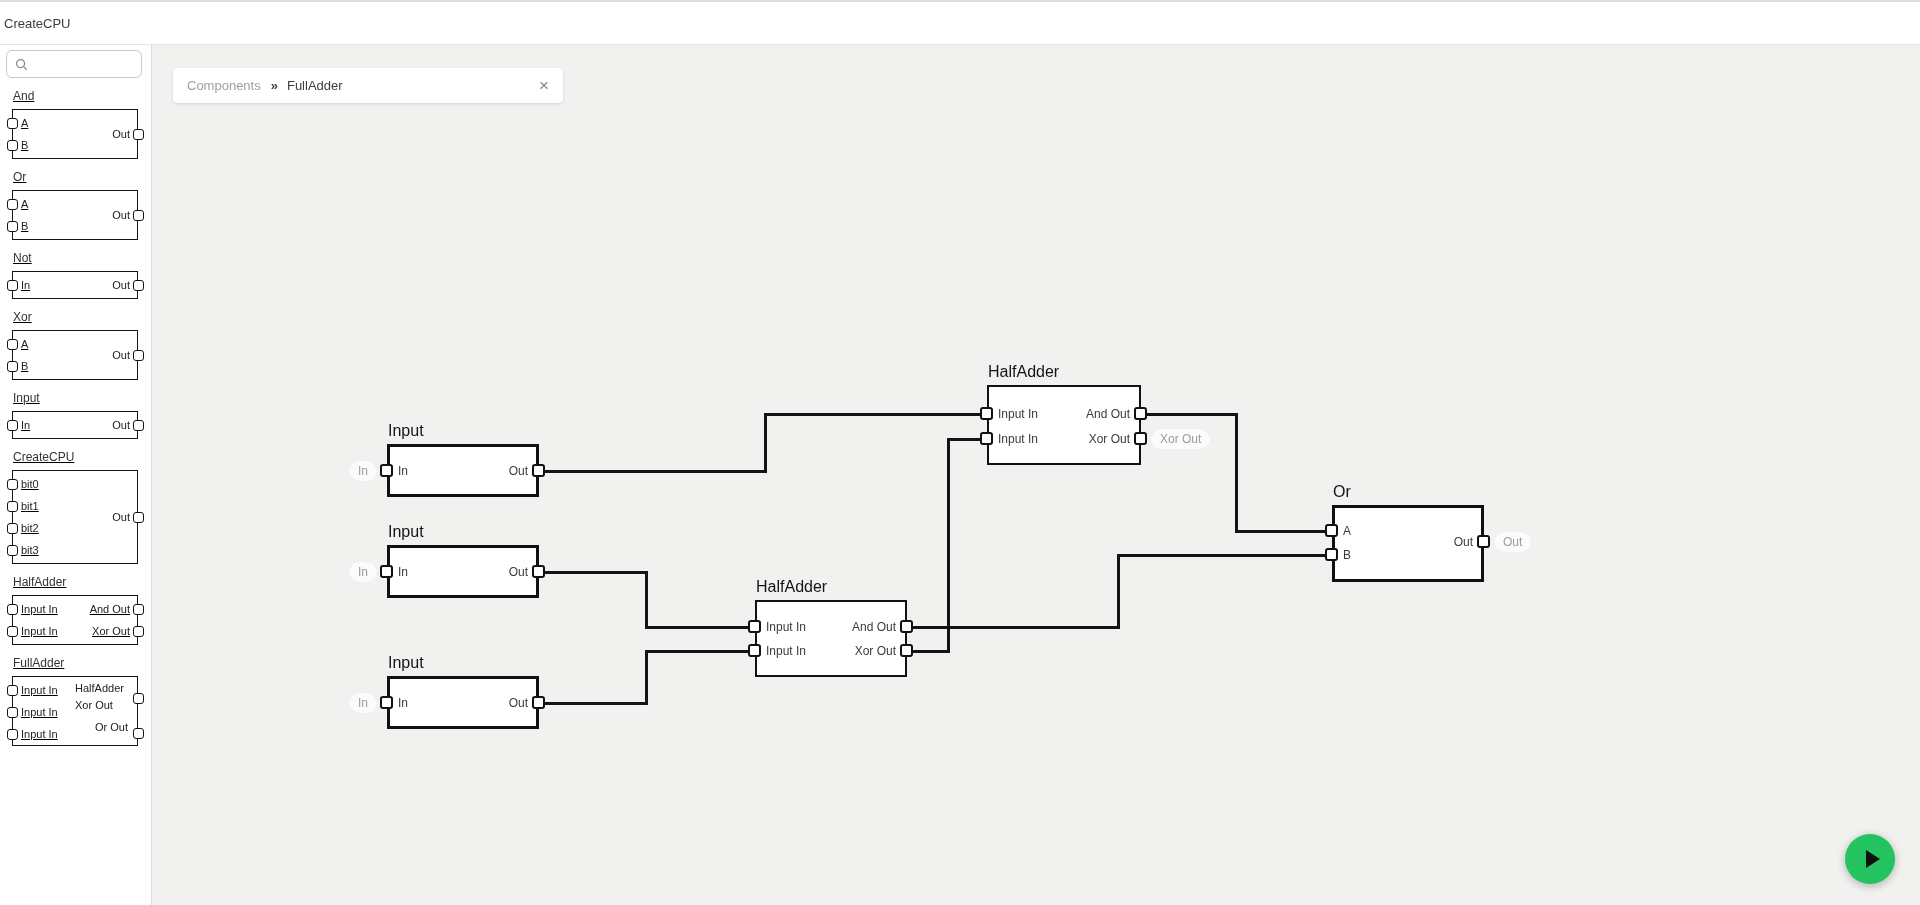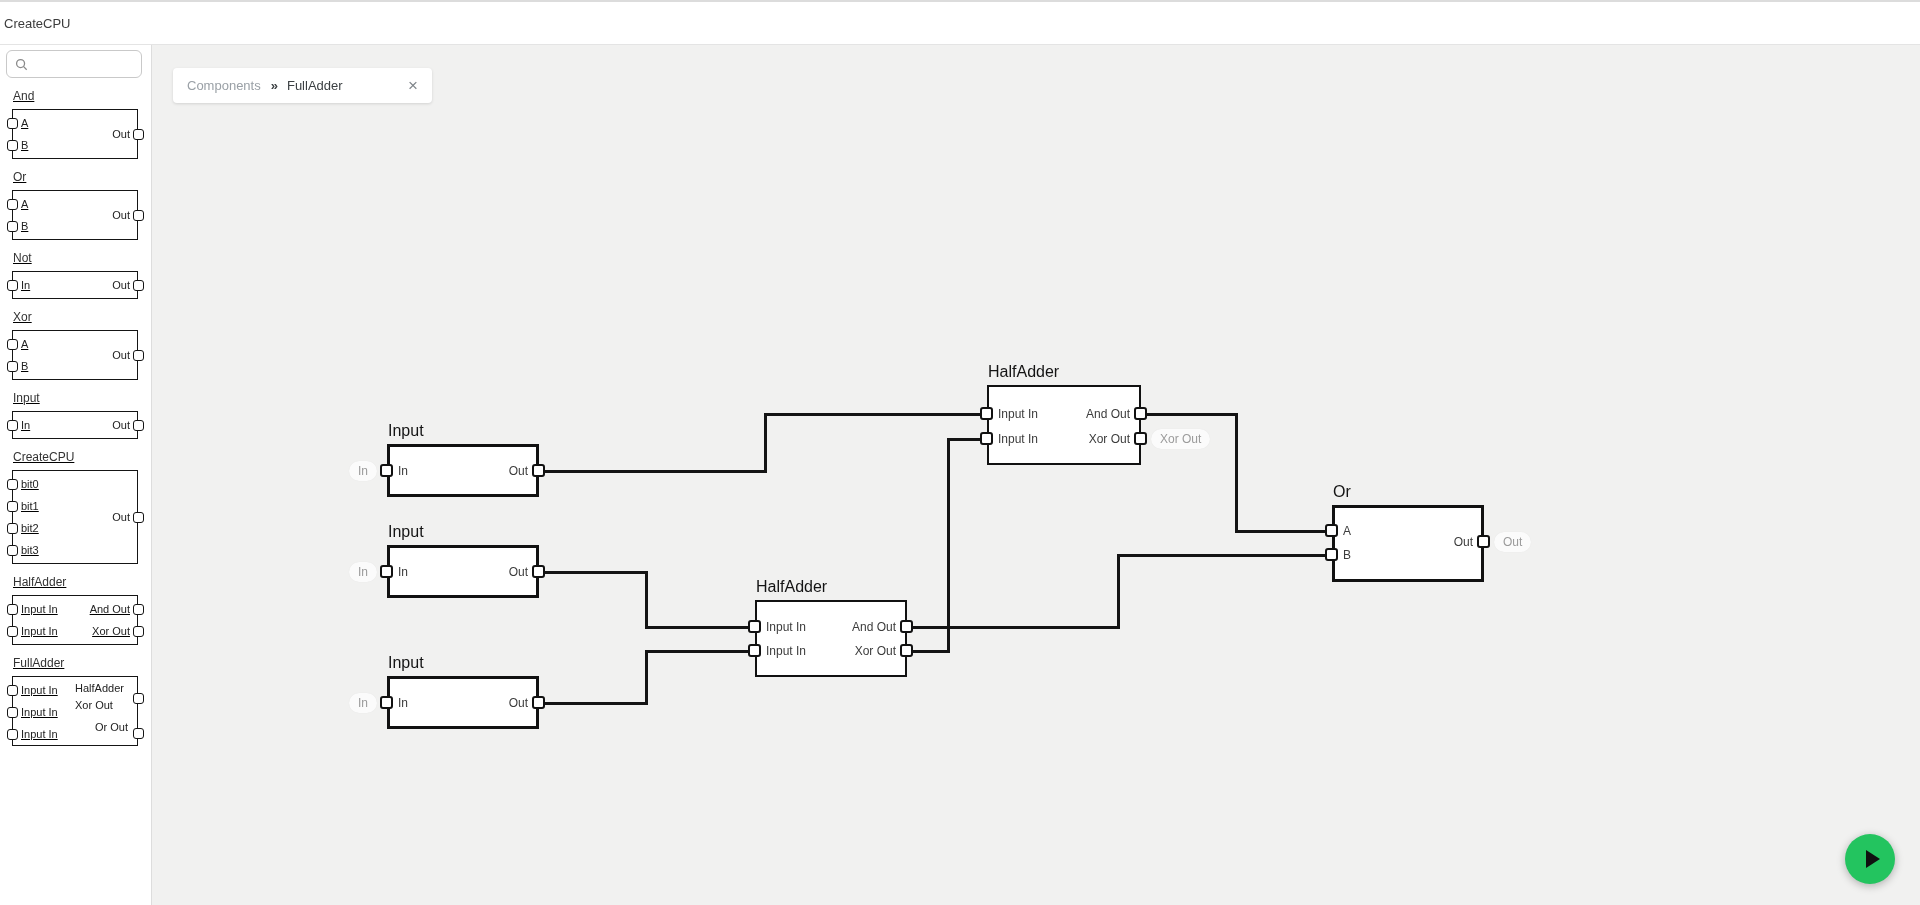--- a/index.html
+++ b/index.html
@@ -66,21 +66,21 @@
     position:absolute;width:13px;height:13px;border:2px solid #111;border-radius:3px;
     background:#fff;box-sizing:border-box;z-index:3;cursor:crosshair;
   }
   .cport-label{position:absolute;font-size:12px;color:#3c3c3c;z-index:3;white-space:nowrap;}
   .pill{
     position:absolute;background:#fbfbfb;border-radius:10px;padding:3px 9px;font-size:12px;
     color:#9b9b9b;z-index:2;white-space:nowrap;box-shadow:0 0 1px rgba(0,0,0,0.08);
   }
   
   .tab{
-    position:absolute;left:173px;top:68px;width:259px;height:35px;background:#fff;
+    position:absolute;left:173px;top:68px;width:390px;height:35px;background:#fff;
     border-radius:4px;box-shadow:0 1px 3px rgba(0,0,0,0.13);display:flex;align-items:center;
     padding:12px 14px;box-sizing:border-box;z-index:10;
   }
   .tab-root{color:#9aa0a6;font-size:13px;cursor:pointer;}
   .tab-sep{color:#3c4043;font-size:13px;font-weight:700;margin:0 10px;letter-spacing:-1px;}
   .tab-current{color:#3c4043;font-size:13px;}
   .tab-close{margin-left:auto;color:#80868b;font-size:17px;line-height:1;cursor:pointer;}
   
   .run-btn{
     position:absolute;left:1845px;top:834px;width:50px;height:50px;border-radius:50%;

